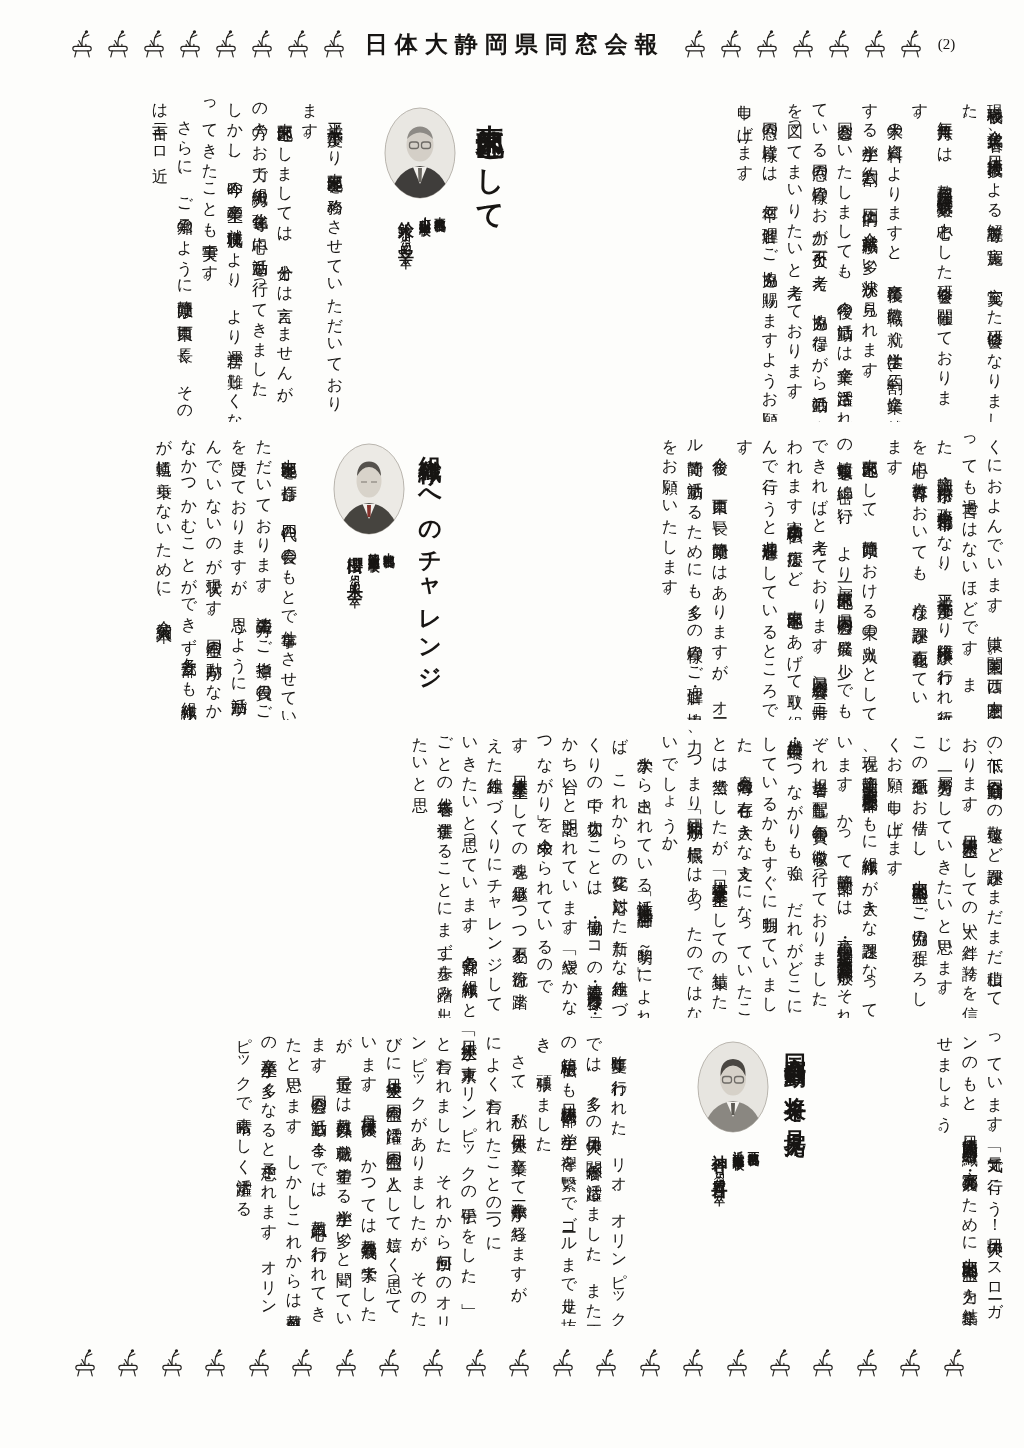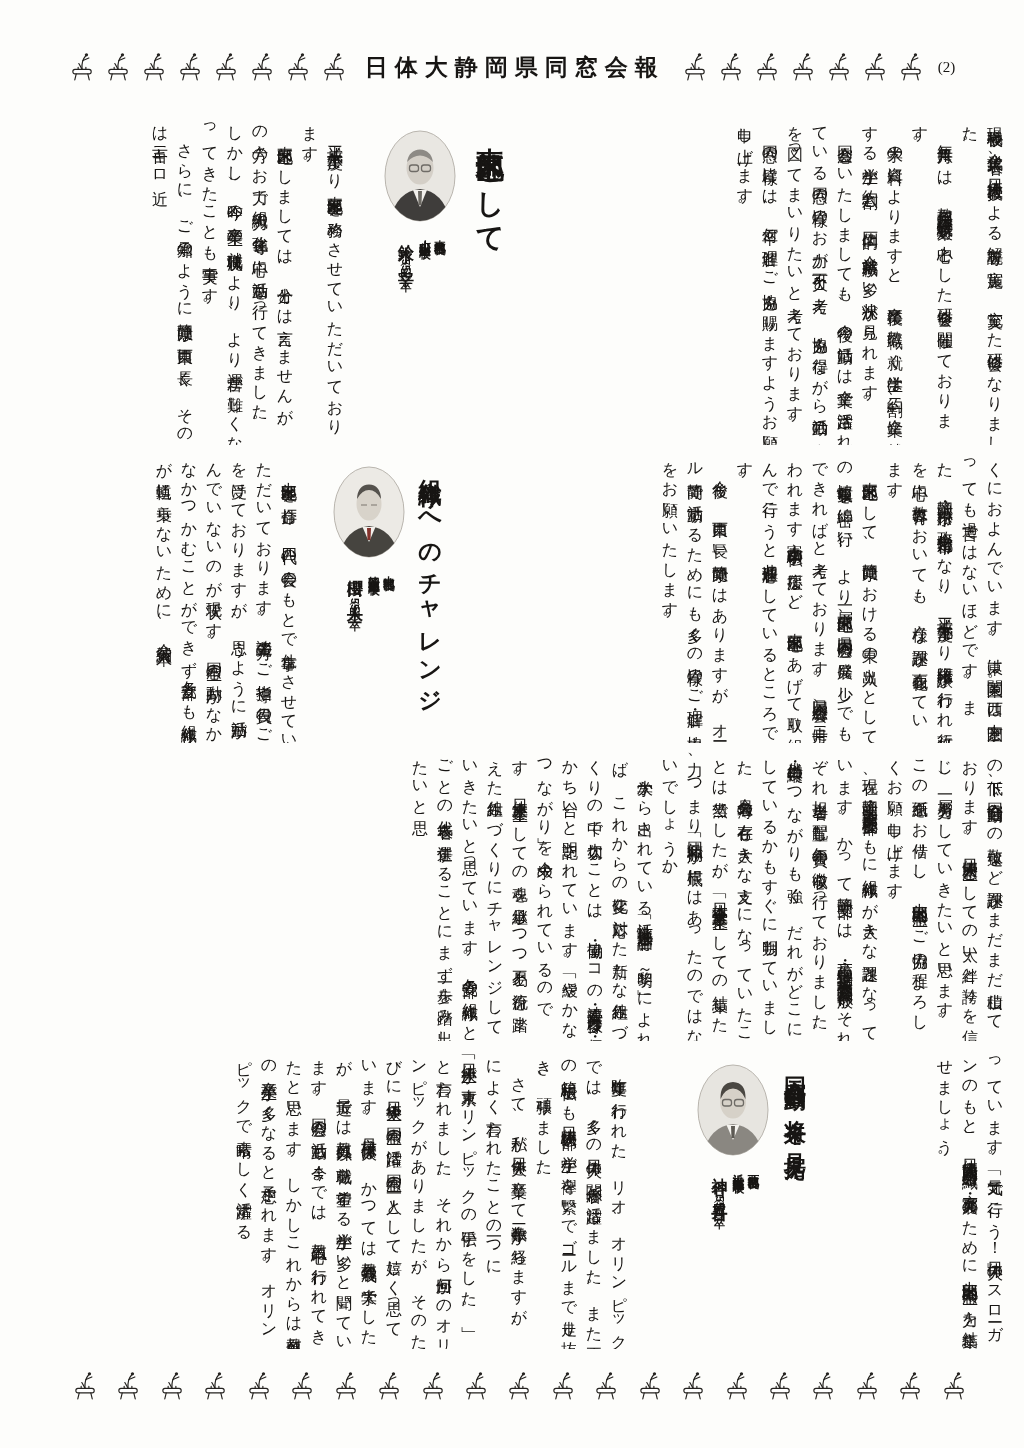--- a/index.html
+++ b/index.html
@@ -2,21 +2,21 @@
 <html><head>
 <meta charset="utf-8">
 <style>
   html,body{margin:0;padding:0;}
   body{
     width:1024px;height:1448px;
     background:#fdfdfb;color:#171513;
     font-family:"Liberation Serif", serif;
     overflow:hidden;
   }
-  .page{width:1024px;height:1448px;box-sizing:border-box;padding-top:47px;position:relative;}
+  .page{width:1024px;height:1448px;box-sizing:border-box;padding-top:24px;position:relative;}
 
   
   .masthead{display:flex;align-items:center;justify-content:center;gap:9px;height:40px;}
   .gym-row{display:flex;align-items:flex-end;gap:9px;}
   .gym-icon{width:27px;height:30px;flex:0 0 auto;}
   .paper-title{
     font-family:"Liberation Sans", sans-serif;font-weight:bold;
     font-size:23px;letter-spacing:7px;margin:0 8px;white-space:nowrap;
   }
   .page-num{font-size:15px;margin-left:4px;}

